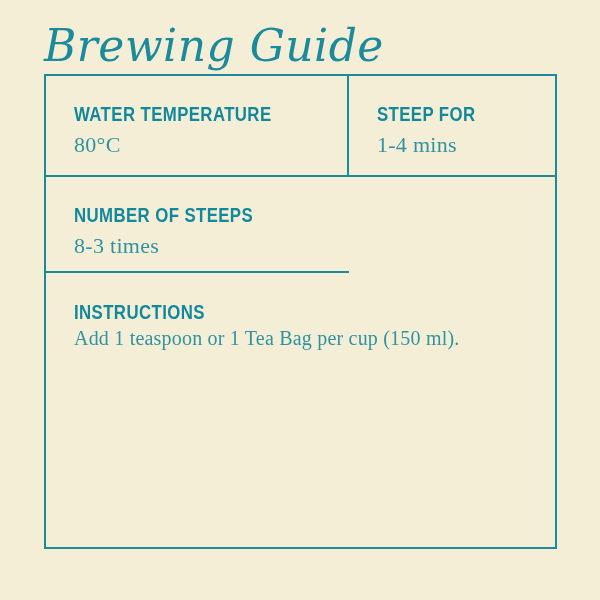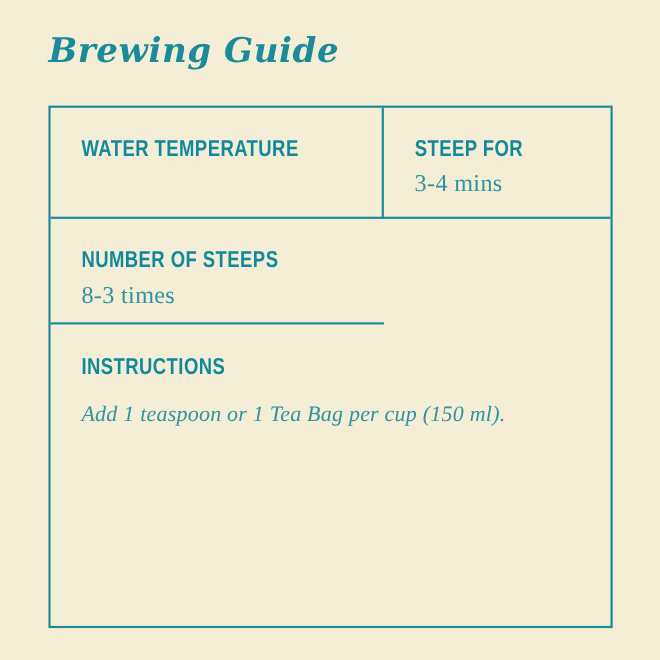--- a/index.html
+++ b/index.html
@@ -15,26 +15,26 @@
     font-family: "Liberation Serif", serif;
     overflow: hidden;
   }
   .page {
     width: 600px; height: 600px;
     padding: 26px 43px 0 44px;
   }
   .page-title {
     font-family: "DejaVu Serif", serif;
     font-style: italic;
-    font-weight: bold;
-    font-size: 31px;
+    font-weight: normal;
+    font-size: 44px;
     line-height: 40px;
     letter-spacing: 0.5px;
     color: var(--accent);
-    margin-bottom: 30px;
+    margin-bottom: 8px;
   }
   .guide-table {
     width: 513px;
     height: 475px;
     border: 2px solid var(--accent);
     display: grid;
     grid-template-columns: 1fr 1fr;
     grid-template-rows: 101px 96px auto;
   }
   .cell {
@@ -59,46 +59,47 @@
     margin-top: 6px;
     font-size: 22px;
     line-height: 26px;
     letter-spacing: 0.3px;
     color: var(--text);
   }
   .cell-instructions {
     grid-column: 1 / span 2;
     padding: 26px 27px 0 28px;
   }
-  .instructions-body { margin-top: 19px; font-style: italic; }
+  .instructions-body { margin-top: 2px; }
   .instructions-body p {
     font-size: 20px;
     line-height: 25px;
     letter-spacing: 0.2px;
     text-align: justify;
     color: var(--text);
     margin-bottom: 14px;
   }
 </style>
 </head>
 <body>
 
 <div class="page">
 
   <h1 class="page-title">Brewing Guide</h1>
 
   <div class="guide-table">
 
     <div class="cell col-left row-top">
       <div class="cell-label">WATER TEMPERATURE</div>
+      <div class="cell-value">80°C</div>
     </div>
 
     <div class="cell row-top">
       <div class="cell-label">STEEP FOR</div>
-      <div class="cell-value">3-4 mins</div>
+      <div class="cell-value">1-4 mins</div>
     </div>
 
 
     <div class="cell row-mid">
       <div class="cell-label">NUMBER OF STEEPS</div>
       <div class="cell-value">8-3 times</div>
     </div>
 
     <div class="cell-instructions">
       <div class="cell-label">INSTRUCTIONS</div>

